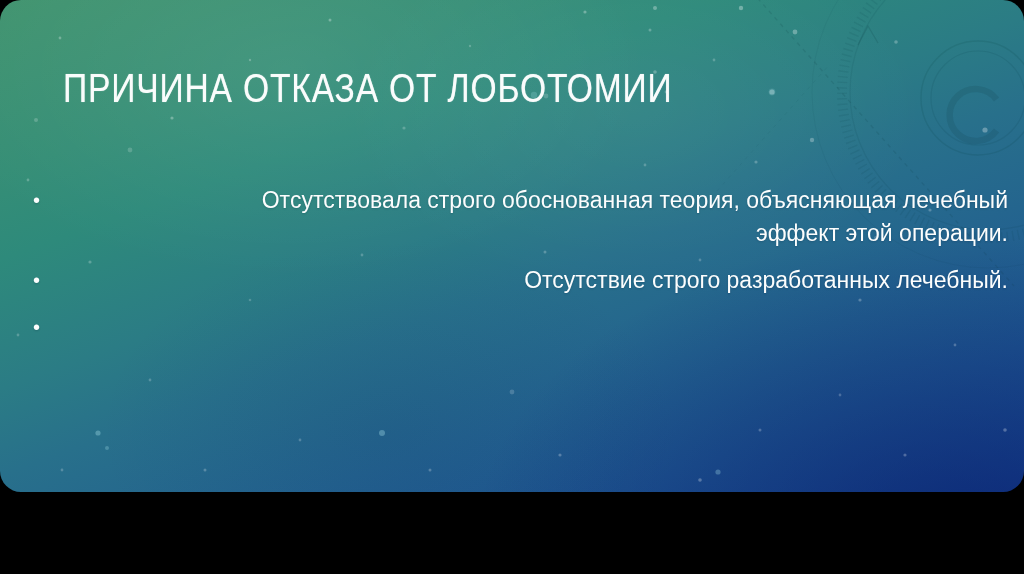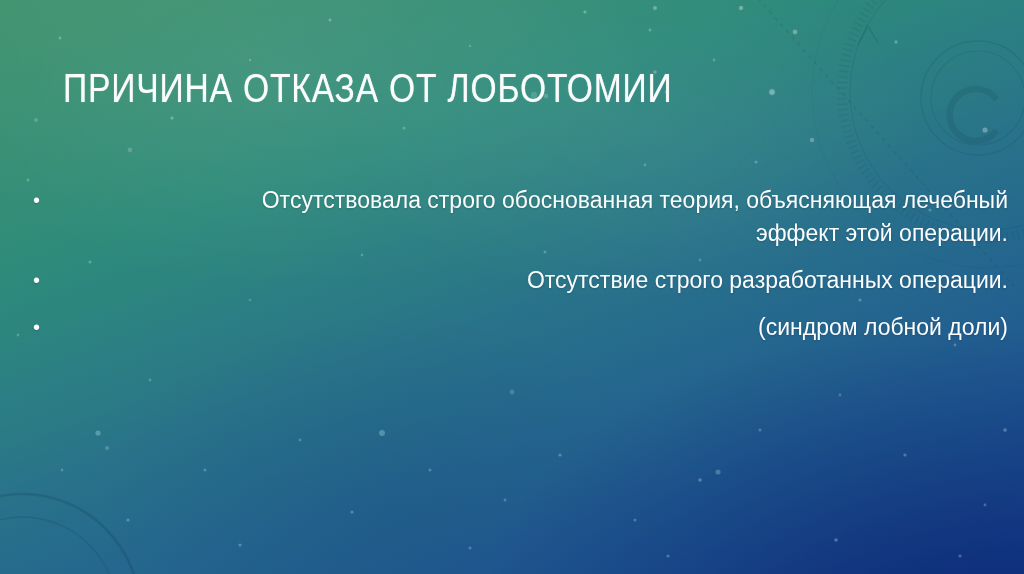--- a/index.html
+++ b/index.html
@@ -1,28 +1,29 @@
 <!DOCTYPE html>
 <html><head>
 <meta charset="utf-8">
 <style>
   html,body{margin:0;padding:0;background:#000;}
   .slide{
     position:relative;
-    width:1024px;height:574px;
+    width:1024px;height:492px;
     overflow:hidden;
     font-family:"Liberation Sans","DejaVu Sans",sans-serif;
     background:
       radial-gradient(520px 300px at 28% 14%, rgba(255,255,255,0.07), rgba(255,255,255,0) 70%),
       radial-gradient(420px 260px at 62% 22%, rgba(255,255,255,0.05), rgba(255,255,255,0) 70%),
       radial-gradient(680px 430px at 94% 110%, rgba(5,22,100,0.55), rgba(5,22,100,0) 72%),
       radial-gradient(420px 280px at 38% 88%, rgba(10,40,90,0.10), rgba(10,40,90,0) 70%),
       linear-gradient(160deg,
         #41946f 0%, #358e76 20%, #2e8a7b 30%, #2b7c85 45%,
         #28708b 55%, #23628f 70%, #1e5591 83%, #174390 100%);
+    border-radius: 21px;
   }
   .decor{position:absolute;inset:0;pointer-events:none;}
   .title{
     position:absolute;left:63px;top:66px;
     margin:0;
     font-size:41px;font-weight:500;line-height:1.1;
     letter-spacing:1px;white-space:nowrap;
     color:rgba(255,255,255,0.93);
     text-shadow:0 0 1px rgba(255,255,255,0.65);
     transform:scaleX(0.82);transform-origin:left top;
@@ -148,25 +149,24 @@
       <span class="marker">•</span>
       <div class="bullet-lines">
         <div class="line">Отсутствовала строго обоснованная теория, объясняющая лечебный</div>
         <div class="line">эффект этой операции.</div>
       </div>
     </div>
 
     <div class="bullet-item">
       <span class="marker">•</span>
       <div class="bullet-lines">
-        <div class="line">Отсутствие строго разработанных операции.</div>
+        <div class="line">Отсутствие строго разработанных лечебный.</div>
       </div>
     </div>
 
     <div class="bullet-item">
       <span class="marker">•</span>
       <div class="bullet-lines">
-        <div class="line">(синдром лобной доли)</div>
       </div>
     </div>
 
   </div>
 </div>
 
 </body></html>

